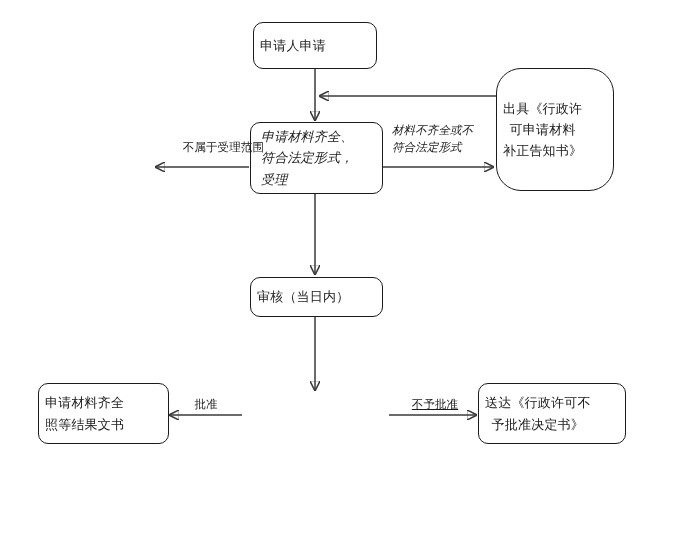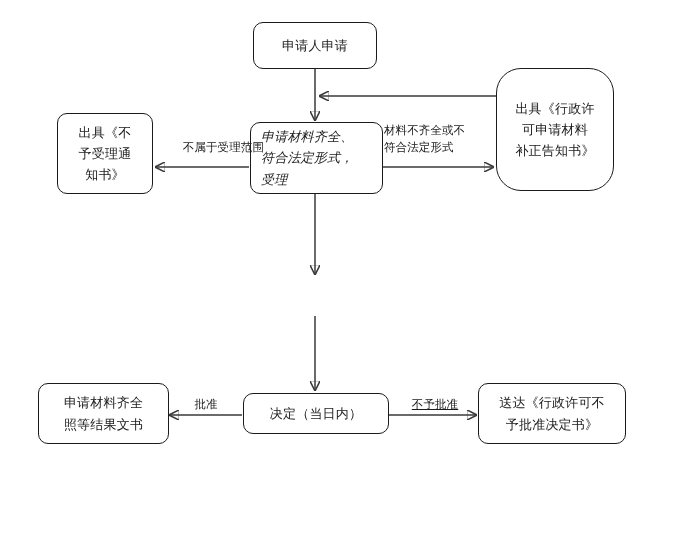--- a/index.html
+++ b/index.html
@@ -16,21 +16,21 @@
     overflow: hidden;
   }
   .node {
     position: absolute;
     box-sizing: border-box;
     border: 1.4px solid #1b1b1b;
     border-radius: 10px;
     background: #ffffff;
     display: flex;
     align-items: center;
-    justify-content: center;
+    justify-content: flex-start;
     text-align: center;
     color: #1b1b1b;
     font-size: 13px;
     line-height: 1.62;
     letter-spacing: 0.2px;
     z-index: 2;
   }
   .node .txt { display: block; padding: 0 6px; }
   .node.align-left { justify-content: flex-start; text-align: left; }
   .node.align-left .txt { padding-left: 10px; }
@@ -86,49 +86,44 @@
   <div class="node" style="left:253px; top:22px; width:124px; height:47px;">
     <span class="txt">申请人申请</span>
   </div>
 
   <div class="node align-left" style="left:250px; top:122px; width:133px; height:72px;">
     <span class="txt" style="white-space:pre-line;font-style:italic;">申请材料齐全、
 符合法定形式，
 受理</span>
   </div>
 
-  <div class="node" style="left:57px; top:113px; width:96px; height:81px;">
-    <span class="txt" style="white-space:pre-line;">出具《不
-予受理通
-知书》</span>
-  </div>
 
   <div class="node" style="left:496px; top:68px; width:118px; height:123px;border-radius:25px;">
     <span class="txt" style="white-space:pre-line;">出具《行政许
 可申请材料
 补正告知书》</span>
   </div>
 
+  <div class="node" style="left:250px; top:277px; width:133px; height:40px;">
+    <span class="txt">审核（当日内）</span>
+  </div>
 
-  <div class="node" style="left:243px; top:393px; width:146px; height:41px;">
-    <span class="txt">决定（当日内）</span>
-  </div>
 
   <div class="node" style="left:38px; top:383px; width:131px; height:61px;">
     <span class="txt" style="white-space:pre-line;">申请材料齐全
 照等结果文书</span>
   </div>
 
   <div class="node" style="left:478px; top:383px; width:148px; height:61px;">
     <span class="txt" style="white-space:pre-line;">送达《行政许可不
 予批准决定书》</span>
   </div>
 
   <div class="edge-label" style="left:172px; top:139px; width:92px; text-align:right;">不属于受理范围</div>
 
-  <div class="edge-label" style="left:384px; top:122px; width:100px; text-align:left;">材料不齐全或不
+  <div class="edge-label" style="left:392px; top:122px; width:100px; text-align:left;font-style:italic;">材料不齐全或不
 符合法定形式</div>
 
   <div class="edge-label" style="left:186px; top:396px; width:40px; text-align:center;">批准</div>
 
   <div class="edge-label" style="left:405px; top:396px; width:60px; text-align:center;text-decoration:underline;">不予批准</div>
 
 </div>
 
 </body></html>

